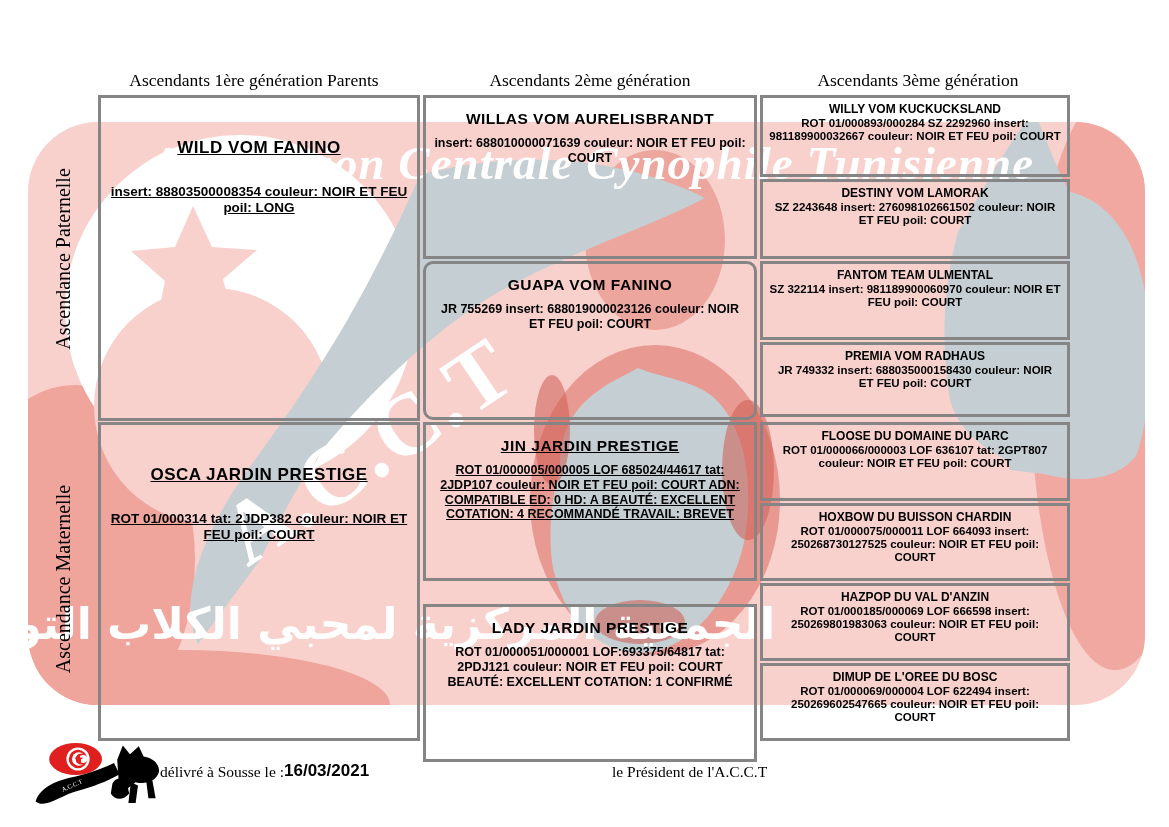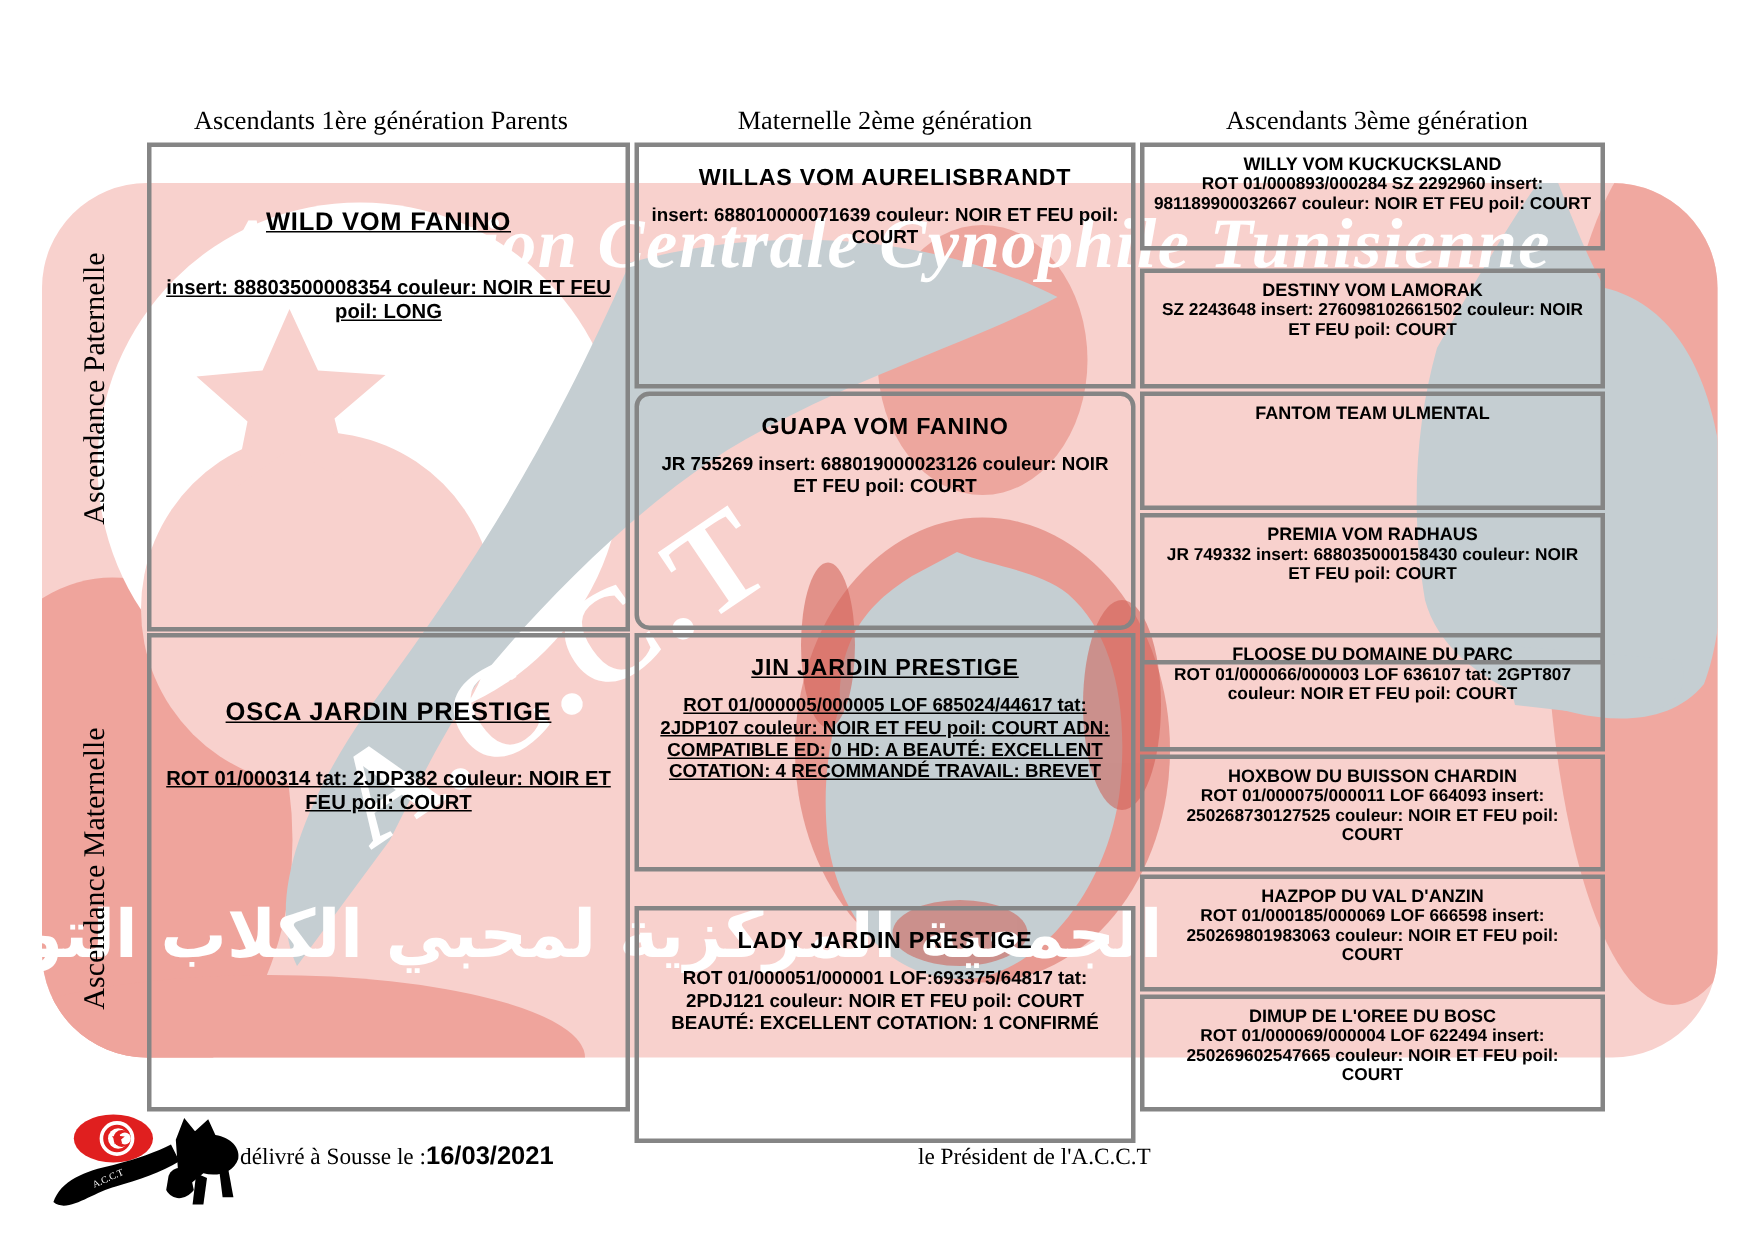--- a/index.html
+++ b/index.html
@@ -16,22 +16,22 @@
            font-weight:bold;font-size:88px;letter-spacing:2px;transform:rotate(-34deg);
            transform-origin:center center;text-align:center;}
   
   .box{position:absolute;border:3px solid #858585;box-sizing:border-box;z-index:3;background:transparent;}
   .col1{left:98px;width:322px;text-decoration:underline;}
   .col2{left:423px;width:334px;}
   .col3{left:760px;width:310px;}
   .c1r1{top:95px;height:326px;}  .c1r2{top:422px;height:319px;}
   .c2r1{top:95px;height:164px;}  .c2r2{top:261px;height:159px;border-radius:10px;}
   .c2r3{top:422px;height:159px;text-decoration:underline;} .c2r4{top:604px;height:158px;}
-  .c3r1{top:95px;height:72px;}   .c3r2{top:179px;height:80px;}
-  .c3r3{top:261px;height:79px;}  .c3r4{top:342px;height:101px;}
+  .c3r1{top:95px;height:82px;}   .c3r2{top:179px;height:80px;}
+  .c3r3{top:261px;height:79px;}  .c3r4{top:342px;height:75px;}
   .c3r5{top:422px;height:79px;}  .c3r6{top:503px;height:78px;}
   .c3r7{top:583px;height:78px;}  .c3r8{top:663px;height:78px;}
   .title{font-weight:bold;text-align:center;color:#000;}
   .body{font-weight:bold;text-align:center;color:#000;padding:0 6px;line-height:1.18;}
   .col1 .title{font-size:17px;margin-top:40px;letter-spacing:.5px;}
   .col1 .body{font-size:13.5px;margin-top:26px;padding:0 8px;}
   .col2 .title{font-size:15.5px;margin-top:12px;letter-spacing:.5px;}
   .col2 .body{font-size:12.5px;margin-top:8px;}
   .col3 .title{font-size:12px;margin-top:4px;}
   .col3 .body{font-size:11.5px;margin-top:1px;line-height:1.14;}
@@ -94,21 +94,21 @@
         <ellipse cx="640" cy="622" rx="45" ry="22"></ellipse>
       </g>
     </g>
   </svg>
 
   <div class="wm wm-latin">Association Centrale Cynophile Tunisienne</div>
   <div class="wm wm-arabic">الجمعية المركزية لمحبي الكلاب التونسية</div>
   <div class="wm wm-acct">A.C.C.T</div>
 
   <div class="gen-header gh1">Ascendants 1ère génération  Parents</div>
-  <div class="gen-header gh2">Maternelle 2ème génération</div>
+  <div class="gen-header gh2">Ascendants 2ème génération</div>
   <div class="gen-header gh3">Ascendants 3ème génération</div>
 
   <div class="side-label sl-pat">Ascendance Paternelle</div>
   <div class="side-label sl-mat">Ascendance Maternelle</div>
 
   <div class="box col1 c1r1">
     <div class="title">WILD VOM FANINO</div>
     <div class="body">insert: 88803500008354 couleur: NOIR ET FEU poil: LONG</div>
   </div>
   <div class="box col1 c1r2">
@@ -136,20 +136,21 @@
   <div class="box col3 c3r1">
     <div class="title">WILLY VOM KUCKUCKSLAND</div>
     <div class="body">ROT 01/000893/000284 SZ 2292960 insert: 981189900032667 couleur: NOIR ET FEU poil: COURT</div>
   </div>
   <div class="box col3 c3r2">
     <div class="title">DESTINY VOM LAMORAK</div>
     <div class="body">SZ 2243648 insert: 276098102661502 couleur: NOIR ET FEU poil: COURT</div>
   </div>
   <div class="box col3 c3r3">
     <div class="title">FANTOM TEAM ULMENTAL</div>
+    <div class="body">SZ 322114 insert: 981189900060970 couleur: NOIR ET FEU poil: COURT</div>
   </div>
   <div class="box col3 c3r4">
     <div class="title">PREMIA VOM RADHAUS</div>
     <div class="body">JR 749332 insert: 688035000158430 couleur: NOIR ET FEU poil: COURT</div>
   </div>
   <div class="box col3 c3r5">
     <div class="title">FLOOSE DU DOMAINE DU PARC</div>
     <div class="body">ROT 01/000066/000003 LOF 636107 tat: 2GPT807 couleur: NOIR ET FEU poil: COURT</div>
   </div>
   <div class="box col3 c3r6">

